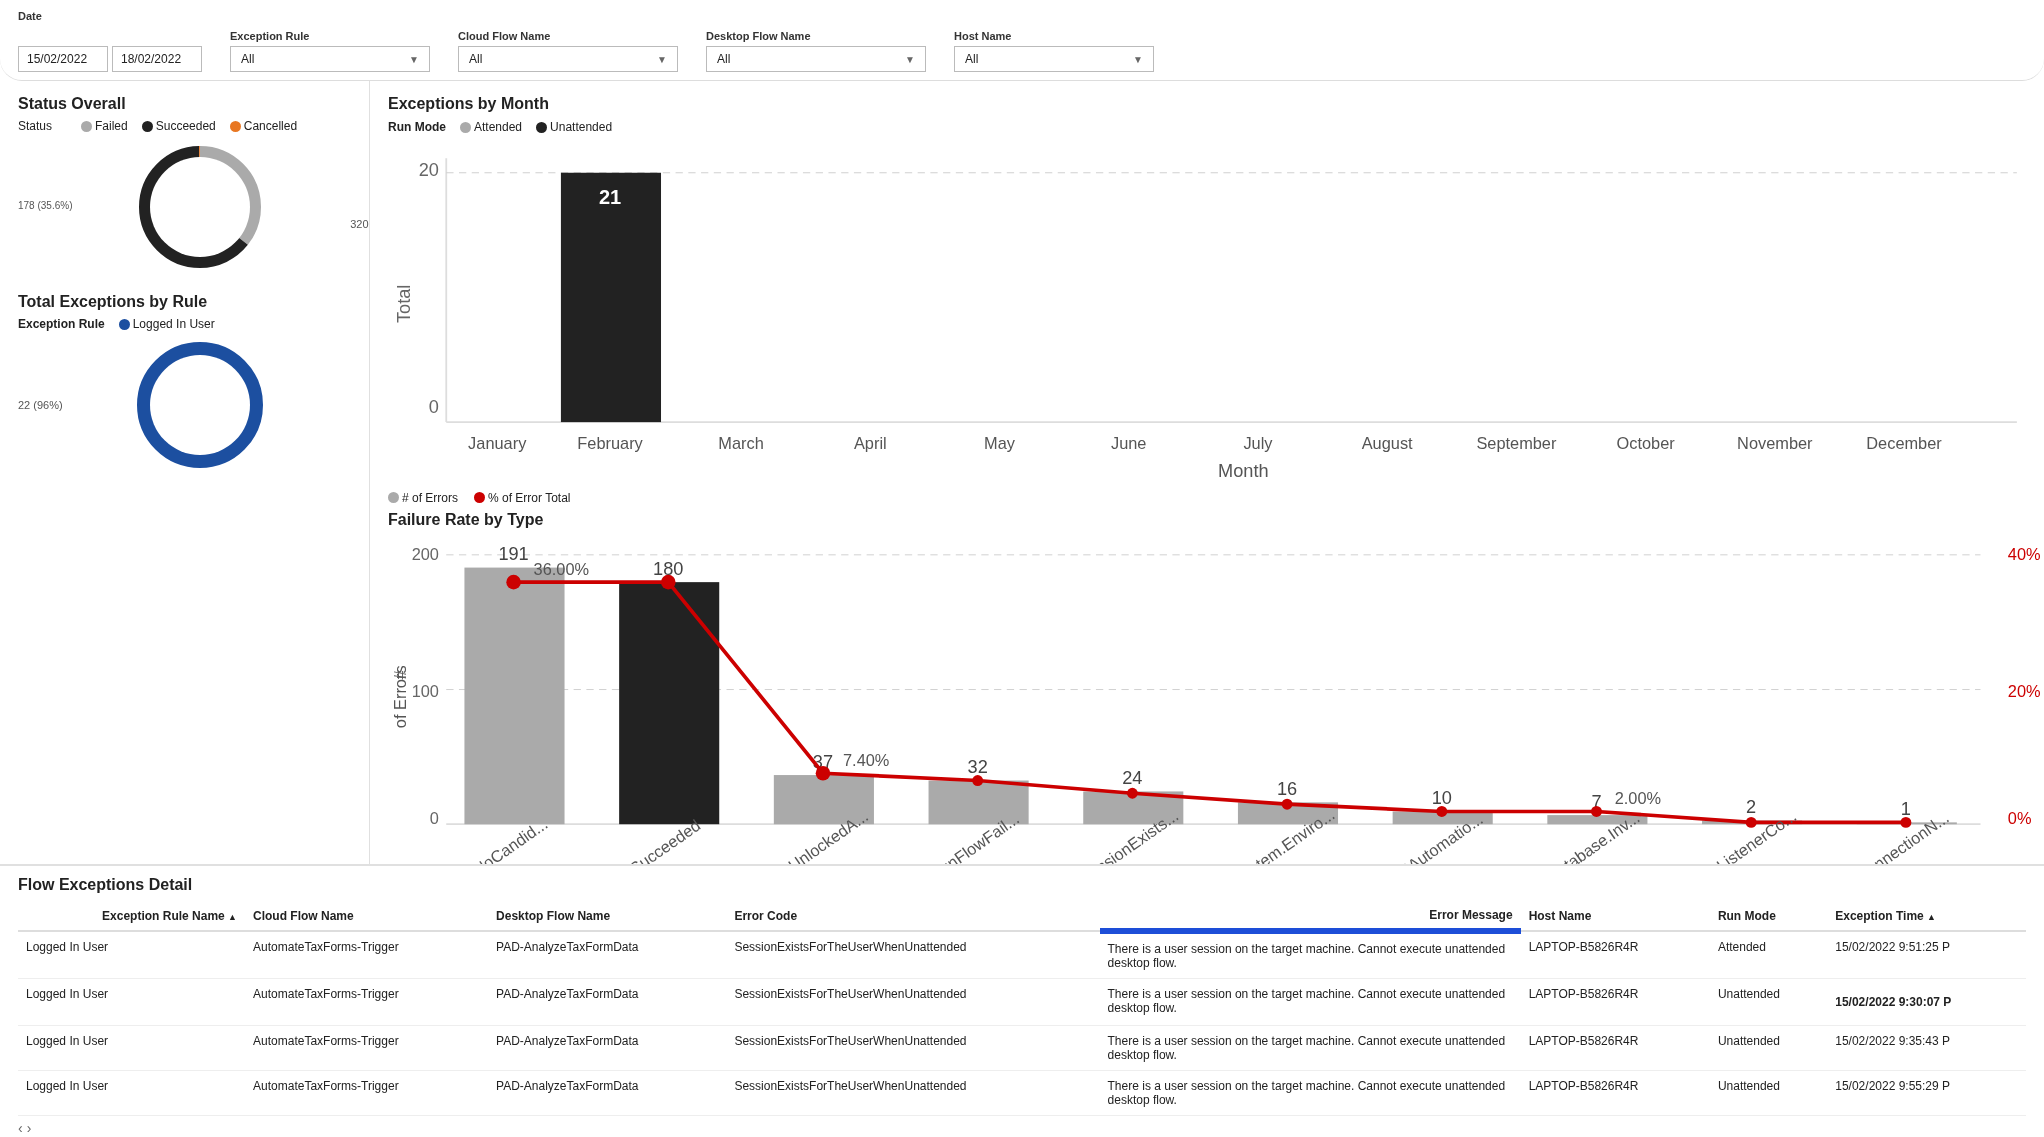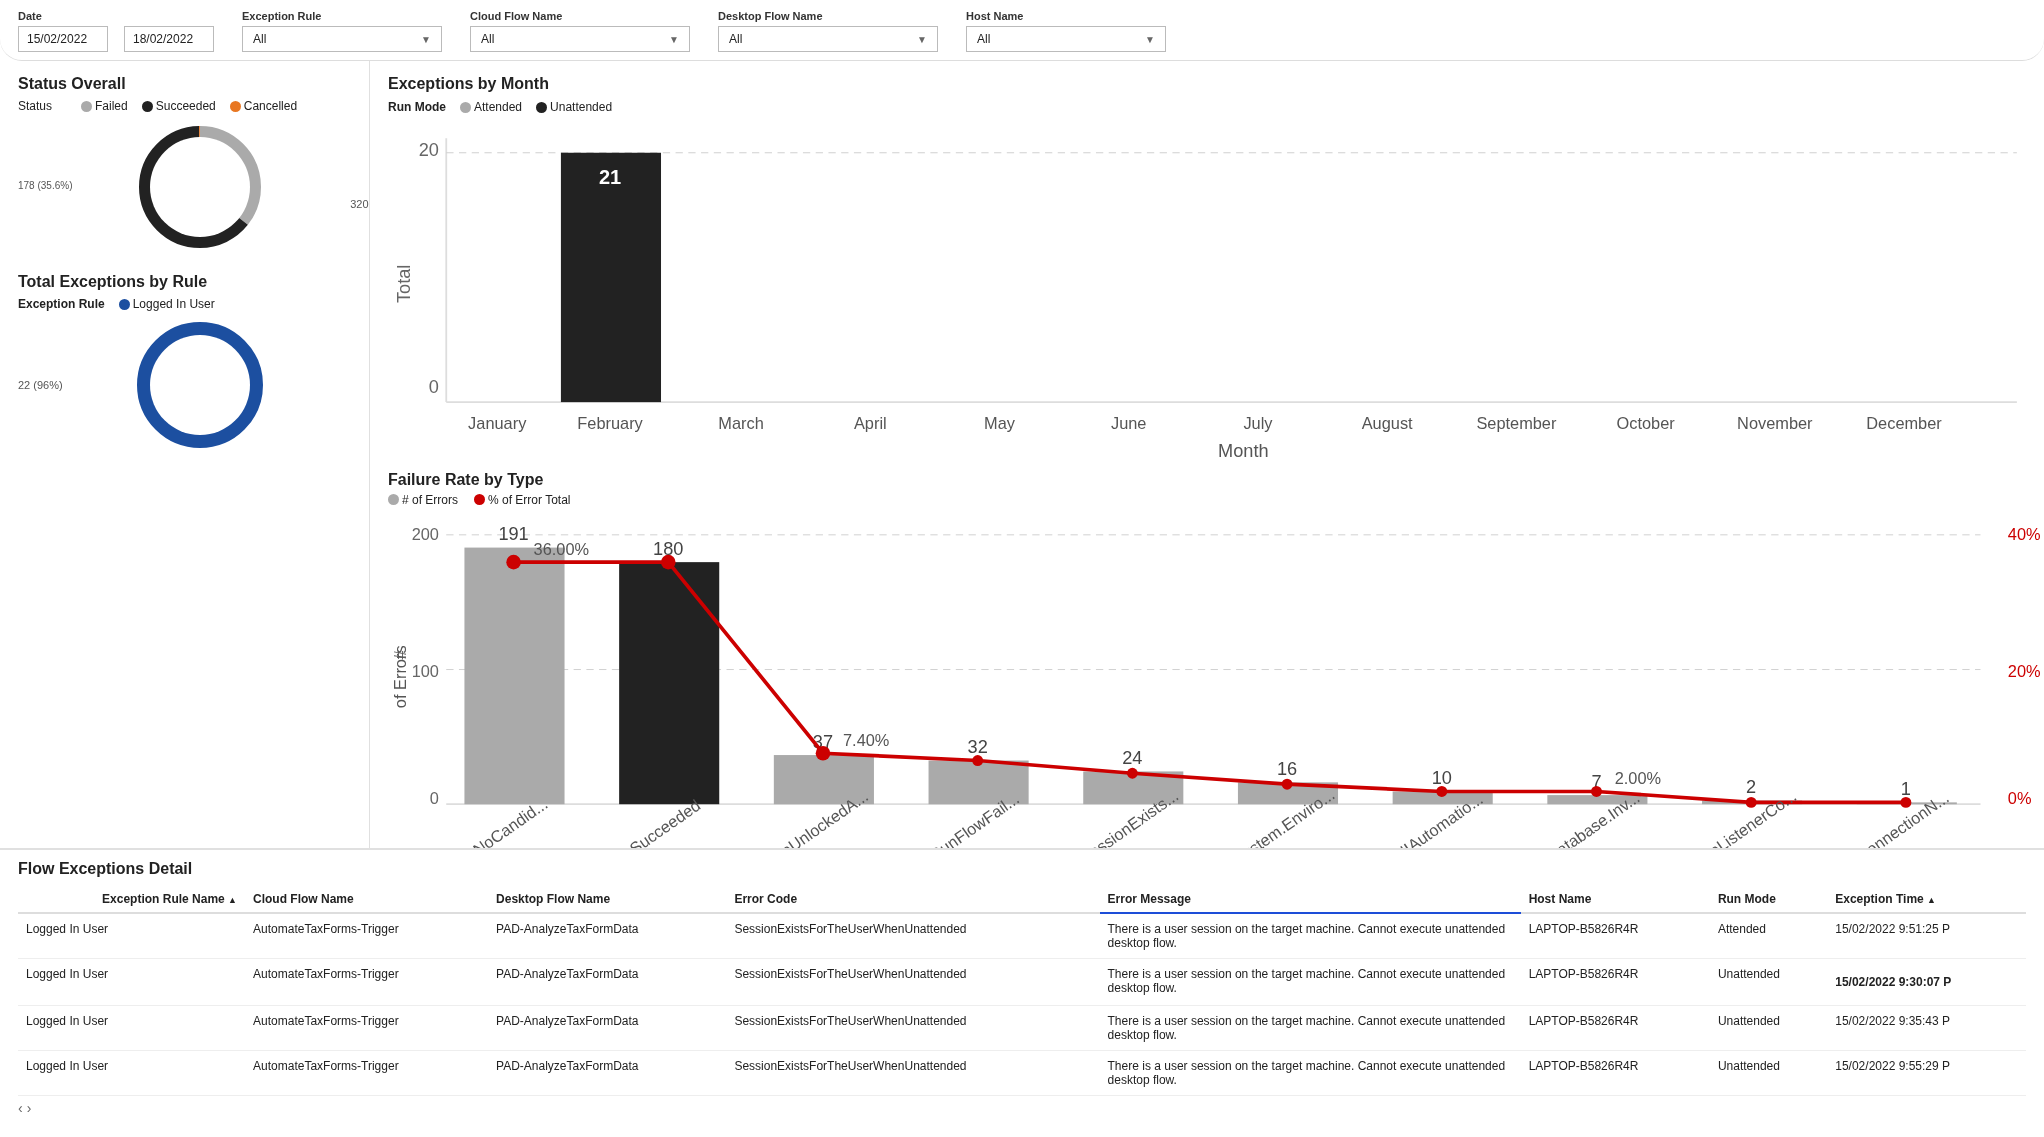--- a/index.html
+++ b/index.html
@@ -5,21 +5,21 @@
     * { box-sizing: border-box; margin: 0; padding: 0; }
     body { font-family: 'Segoe UI', Arial, sans-serif; background: #fff; font-size: 13px; color: #222; overflow-x: hidden; }
   </style>
 </head>
 <body>
 
 <div style="display:flex; align-items:flex-end; padding:10px 18px 8px 18px; border-bottom:1px solid #ddd; gap:28px; flex-wrap:wrap; background:#fff;border-radius:22px;">
 
   <div style="display:flex;flex-direction:column;gap:4px;">
     <span style="font-size:11px;font-weight:700;color:#333;">Date</span>
-    <div style="display:flex;gap:16px;">
+    <div style="display:flex;gap:4px;margin-top:20px;">
       <div style="border:1px solid #bbb;padding:5px 8px;font-size:12px;min-width:90px;background:#fff;">15/02/2022</div>
       <div style="border:1px solid #bbb;padding:5px 8px;font-size:12px;min-width:90px;background:#fff;">18/02/2022</div>
     </div>
   </div>
 
   <div style="display:flex;flex-direction:column;gap:4px;min-width:200px;">
     <span style="font-size:11px;font-weight:700;color:#333;">Exception Rule</span>
     <div style="display:flex;align-items:center;border:1px solid #bbb;padding:5px 10px;font-size:12px;background:#fff;min-width:200px;justify-content:space-between;cursor:pointer;">
       <span>All</span>
       <span style="font-size:10px;color:#666;">▼</span>
@@ -148,31 +148,31 @@
         <text x="620" y="170" font-size="9" fill="#555" text-anchor="middle">September</text>
         <text x="691" y="170" font-size="9" fill="#555" text-anchor="middle">October</text>
         <text x="762" y="170" font-size="9" fill="#555" text-anchor="middle">November</text>
         <text x="833" y="170" font-size="9" fill="#555" text-anchor="middle">December</text>
 
         <text x="470" y="185" font-size="10" fill="#555" text-anchor="middle">Month</text>
       </svg>
     </div>
 
     <div>
-      <div style="font-size:16px;font-weight:700;margin-bottom:4px;">Failure Rate by Type</div>
       <div style="display:flex;gap:16px;font-size:12px;margin-bottom:6px;align-items:center;">
         <span style="display:flex;align-items:center;gap:3px;">
           <span style="display:inline-block;width:11px;height:11px;border-radius:50%;background:#aaa;"></span>
           <span># of Errors</span>
         </span>
         <span style="display:flex;align-items:center;gap:3px;">
           <span style="display:inline-block;width:11px;height:11px;border-radius:50%;background:#c00;"></span>
           <span>% of Error Total</span>
         </span>
       </div>
+      <div style="font-size:16px;font-weight:700;margin-bottom:4px;">Failure Rate by Type</div>
 
       <svg width="100%" viewBox="0 0 900 200" style="overflow:visible;">
 
         <text x="28" y="15" font-size="9" fill="#666" text-anchor="end">200</text>
         <text x="28" y="90" font-size="9" fill="#666" text-anchor="end">100</text>
         <text x="28" y="160" font-size="9" fill="#666" text-anchor="end">0</text>
 
         <text x="890" y="15" font-size="9" fill="#c00" text-anchor="start">40%</text>
         <text x="890" y="90" font-size="9" fill="#c00" text-anchor="start">20%</text>
         <text x="890" y="160" font-size="9" fill="#c00" text-anchor="start">0%</text>
@@ -250,21 +250,21 @@
   <div style="grid-column:1/-1; padding:10px 18px; overflow:auto; border-top:1px solid #e0e0e0;">
     <div style="font-size:16px;font-weight:700;margin-bottom:8px;">Flow Exceptions Detail</div>
     <div style="overflow-x:auto; overflow-y:auto; max-height:280px;">
       <table style="width:100%;border-collapse:collapse;font-size:12px;min-width:1200px;">
         <thead>
           <tr>
             <th style="text-align:right;font-weight:700;padding:6px 8px;border-bottom:2px solid #ddd;white-space:nowrap;">Exception Rule Name <span style="font-size:9px;">▲</span></th>
             <th style="text-align:left;font-weight:700;padding:6px 8px;border-bottom:2px solid #ddd;white-space:nowrap;">Cloud Flow Name</th>
             <th style="text-align:left;font-weight:700;padding:6px 8px;border-bottom:2px solid #ddd;white-space:nowrap;">Desktop Flow Name</th>
             <th style="text-align:left;font-weight:700;padding:6px 8px;border-bottom:2px solid #ddd;white-space:nowrap;">Error Code</th>
-            <th style="text-align:left;font-weight:700;padding:6px 8px;border-bottom:2px solid #1d4ed8;white-space:nowrap;">Error Message</th>
+            <th style="text-align:right;font-weight:700;padding:6px 8px;border-bottom:6px solid #1d4ed8;white-space:nowrap;">Error Message</th>
             <th style="text-align:left;font-weight:700;padding:6px 8px;border-bottom:2px solid #ddd;white-space:nowrap;">Host Name</th>
             <th style="text-align:left;font-weight:700;padding:6px 8px;border-bottom:2px solid #ddd;white-space:nowrap;">Run Mode</th>
             <th style="text-align:left;font-weight:700;padding:6px 8px;border-bottom:2px solid #ddd;white-space:nowrap;">Exception Time <span style="font-size:9px;">▲</span></th>
           </tr>
         </thead>
         <tbody id="table-body">
         <tr style="border-bottom: 1px solid rgb(238, 238, 238);">
       <td style="padding:8px 8px;vertical-align:top;">Logged In User</td>
       <td style="padding:8px 8px;vertical-align:top;">AutomateTaxForms-Trigger</td>
       <td style="padding:8px 8px;vertical-align:top;">PAD-AnalyzeTaxFormData</td>

